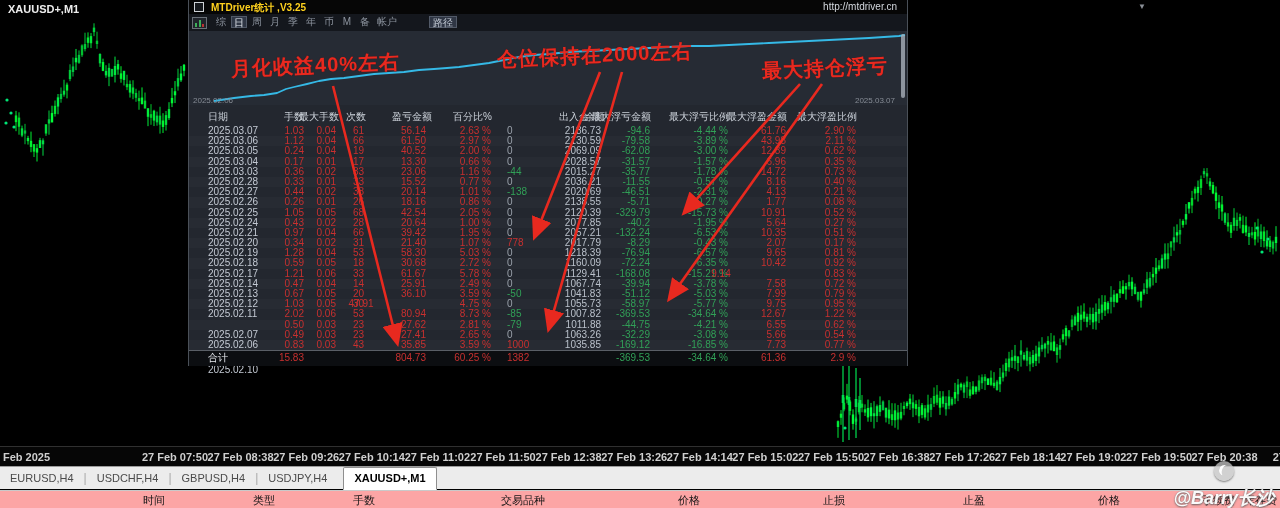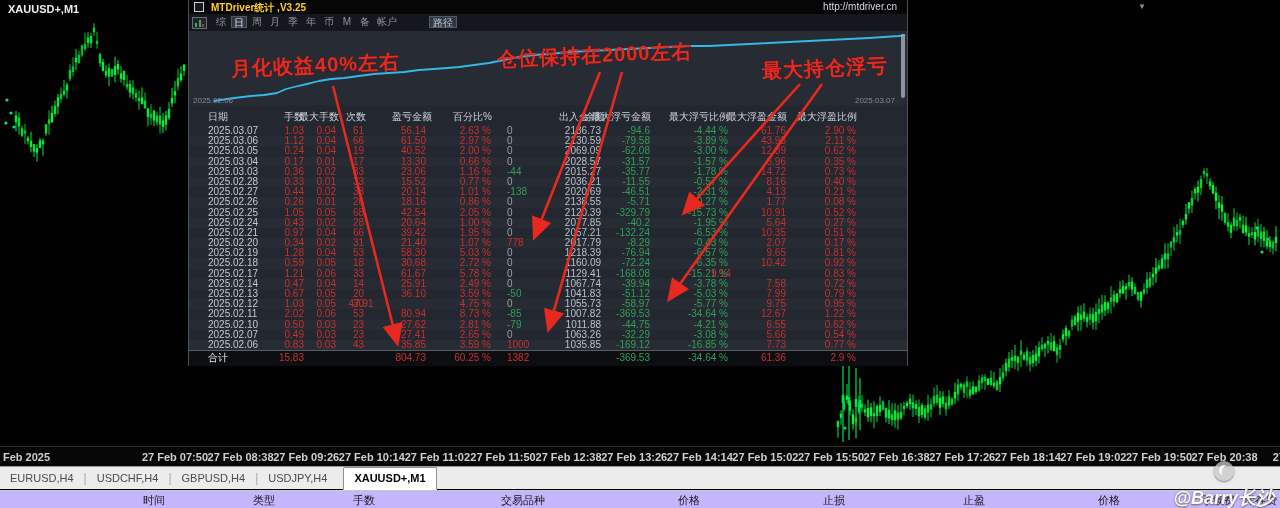--- a/index.html
+++ b/index.html
@@ -38,21 +38,21 @@
   
   .timeline{position:absolute;left:0;top:446px;width:1280px;height:20px;background:#060606;border-top:1px solid #303030;overflow:hidden;}
   .tl-label{position:absolute;top:4px;font-size:11px;font-weight:bold;color:#cfcfcf;width:96px;text-align:center;white-space:nowrap;}
   .tl-month{position:absolute;left:3px;top:4px;font-size:11px;font-weight:bold;color:#cfcfcf;white-space:nowrap;}
   .tabbar{position:absolute;left:0;top:466px;width:1280px;height:23px;background:#ececec;border-top:1px solid #9b9b9b;
     display:flex;align-items:center;box-sizing:border-box;}
   .tab{font-size:11px;color:#4a4a4a;padding:0 10px;line-height:20px;}
   .tab-sep{color:#a9a9a9;font-size:12px;}
   .tab.active{background:#fff;border:1px solid #8f8f8f;border-bottom:1px solid #fff;font-weight:bold;color:#000;
     border-radius:2px 2px 0 0;margin-left:6px;height:21px;line-height:21px;}
-  .orders{position:absolute;left:0;top:490px;width:1280px;height:18px;background:#c4b5fd;border-top:1px solid #c9c9c9;}
+  .orders{position:absolute;left:0;top:490px;width:1280px;height:18px;background:#fca5a5;border-top:1px solid #c9c9c9;}
   .oh{position:absolute;top:2px;font-size:11px;color:#151515;width:120px;text-align:right;white-space:nowrap;}
   .watermark{position:absolute;right:6px;top:461px;z-index:8;display:flex;align-items:center;gap:5px;
     color:rgba(255,255,255,.97);font-size:18px;font-weight:bold;font-style:italic;
     text-shadow:0 1px 2px rgba(90,90,90,.9),0 0 1px #999;flex-direction:column;}
   .wm-circle{width:20px;height:20px;border-radius:50%;background:rgba(200,200,200,.75);position:relative;box-shadow:0 1px 2px rgba(90,90,90,.8);}
   .wm-circle:after{content:"";position:absolute;left:5px;top:4px;width:9px;height:11px;
     border-left:3px solid #fff;border-radius:60% 0 60% 60%;transform:rotate(18deg);}
 </style>
 </head>
 <body>
@@ -794,21 +794,21 @@
           <span style="left: 107px; width: 130px; text-align: right; color: rgb(200, 48, 47);">80.94</span>
           <span style="left: 172px; width: 130px; text-align: right; color: rgb(200, 48, 47);">8.73 %</span>
           <span style="left: 318px; color: rgb(49, 160, 87);">-85</span>
           <span style="left: 282px; width: 130px; text-align: right; color: rgb(186, 193, 203);">1007.82</span>
           <span style="left: 331px; width: 130px; text-align: right; color: rgb(49, 160, 87);">-369.53</span>
           <span style="left: 409px; width: 130px; text-align: right; color: rgb(49, 160, 87);">-34.64 %</span>
           <span style="left: 467px; width: 130px; text-align: right; color: rgb(200, 48, 47);">12.67</span>
           <span style="left: 537px; width: 130px; text-align: right; color: rgb(200, 48, 47);">1.22 %</span>
         </div>
         <div class="trow" style="background: rgba(255, 255, 255, 0.02);">
-          <span style="left: 19px; color: rgb(195, 201, 211);">2025.02.10</span>
+          <span style="left: 19px; color: rgb(195, 201, 211); margin-top: 45px;">2025.02.10</span>
           <span style="left: -15px; width: 130px; text-align: right; color: rgb(200, 48, 47);">0.50</span>
           <span style="left: 17px; width: 130px; text-align: right; color: rgb(200, 48, 47);">0.03</span>
           <span style="left: 45px; width: 130px; text-align: right; color: rgb(200, 48, 47);">23</span>
           <span style="left: 107px; width: 130px; text-align: right; color: rgb(200, 48, 47);">27.62</span>
           <span style="left: 172px; width: 130px; text-align: right; color: rgb(200, 48, 47);">2.81 %</span>
           <span style="left: 318px; color: rgb(49, 160, 87);">-79</span>
           <span style="left: 282px; width: 130px; text-align: right; color: rgb(186, 193, 203);">1011.88</span>
           <span style="left: 331px; width: 130px; text-align: right; color: rgb(49, 160, 87);">-44.75</span>
           <span style="left: 409px; width: 130px; text-align: right; color: rgb(49, 160, 87);">-4.21 %</span>
           <span style="left: 467px; width: 130px; text-align: right; color: rgb(200, 48, 47);">6.55</span>

